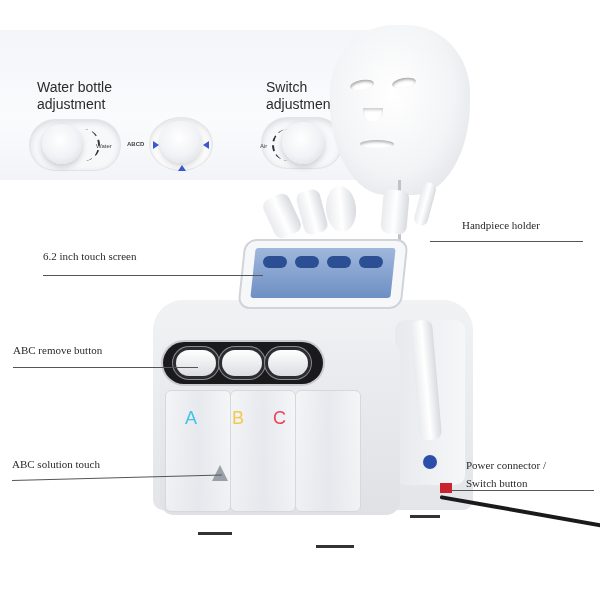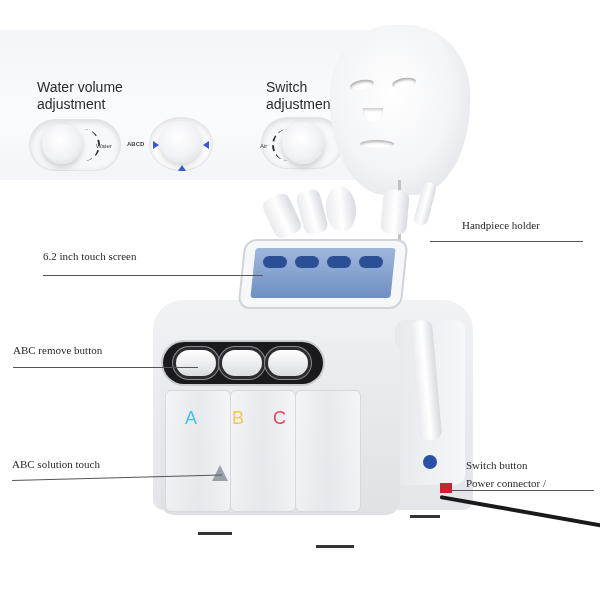--- a/index.html
+++ b/index.html
@@ -28,21 +28,21 @@
   .eye{width:24px;height:10px;background:#fff;border-radius:50%;box-shadow:inset 0 2px 3px rgba(0,0,0,.35);}
   .handle{background:linear-gradient(90deg,#e9eaed,#fff,#d8dadf);border-radius:8px;}
   .cord{left:440px;top:495px;width:170px;height:4px;background:#1a1a1a;transform:rotate(10deg);transform-origin:left center;border-radius:2px;}
 </style>
 </head>
 <body>
 
 <div class="abs inset"></div>
 
 <div class="abs inset-label" style="left:37px;top:79px;">
-  <div>Water volume</div>
+  <div>Water bottle</div>
   <div>adjustment</div>
 </div>
 <div class="abs inset-label" style="left:151px;top:79px;">
 </div>
 <div class="abs inset-label" style="left:266px;top:79px;">
   <div>Switch</div>
   <div>adjustment</div>
 </div>
 
 <div class="abs knob-base" style="left:30px;top:120px;width:90px;height:50px;border-radius:25px;background:#f7f8fa;"></div>
@@ -116,16 +116,16 @@
 <div class="abs ann" style="left:43px;top:250px;">6.2 inch touch screen</div>
 <div class="abs line" style="left:43px;top:275px;width:220px;"></div>
 
 <div class="abs ann" style="left:13px;top:344px;">ABC remove button</div>
 <div class="abs line" style="left:13px;top:367px;width:185px;"></div>
 
 <div class="abs ann" style="left:12px;top:458px;">ABC solution touch</div>
 <div class="abs line" style="left:12px;top:480px;width:210px;transform:rotate(-1.5deg);transform-origin:left;"></div>
 
 <div class="abs ann" style="left:466px;top:456px;line-height:18px;">
+  <div>Power connector /</div>
   <div>Switch button</div>
-  <div>Power connector /</div>
 </div>
 <div class="abs line" style="left:452px;top:490px;width:142px;"></div>
 
 </body></html>

